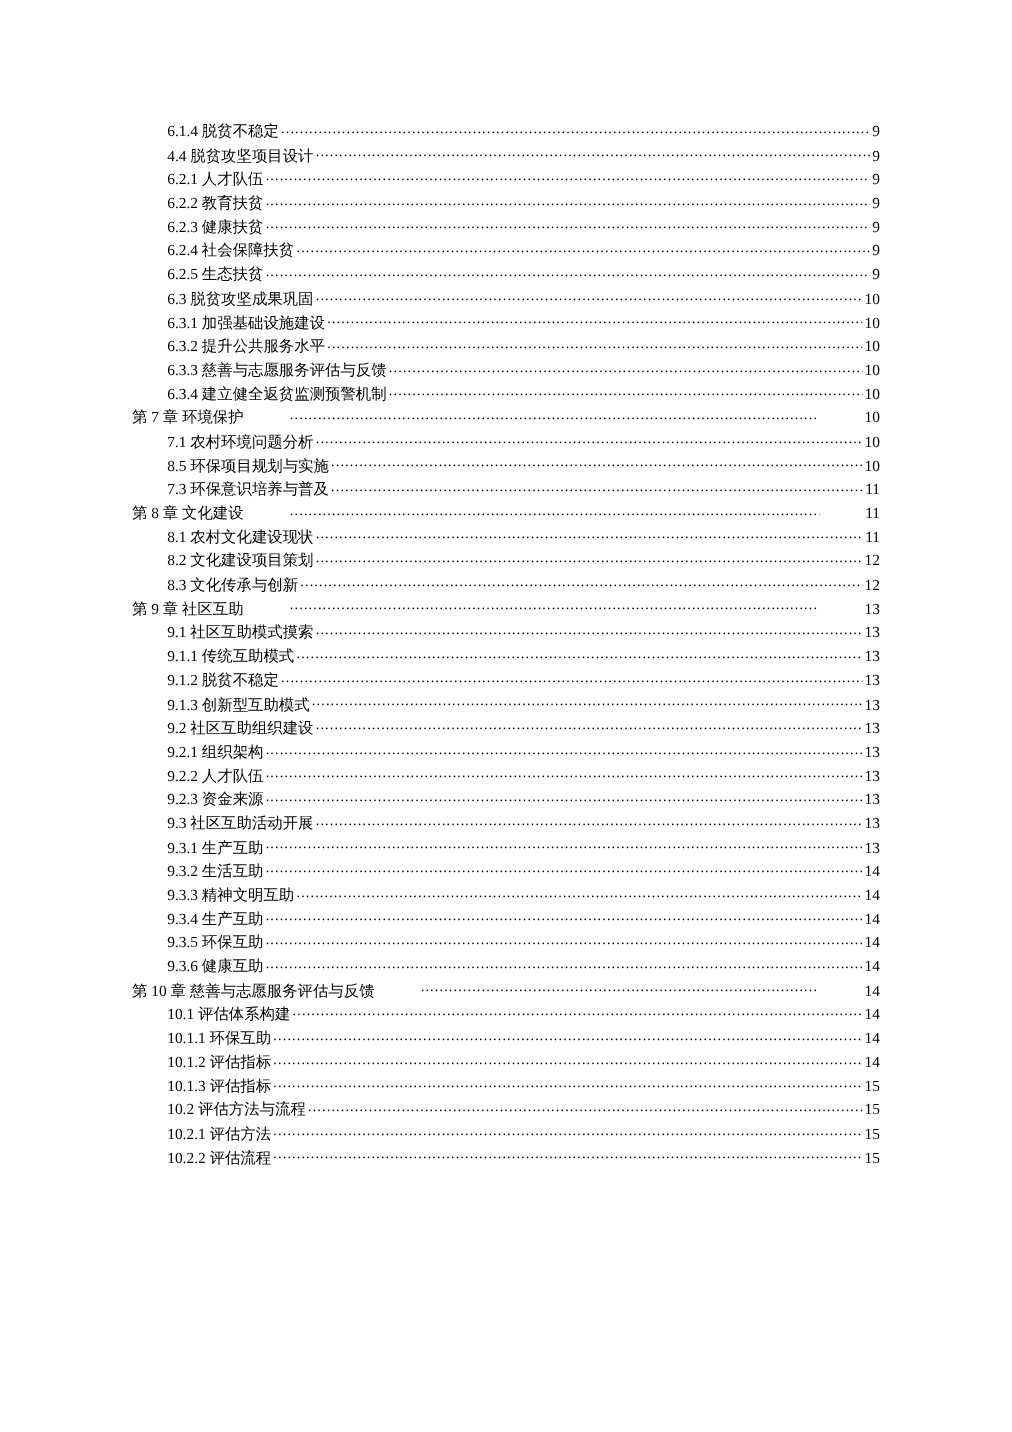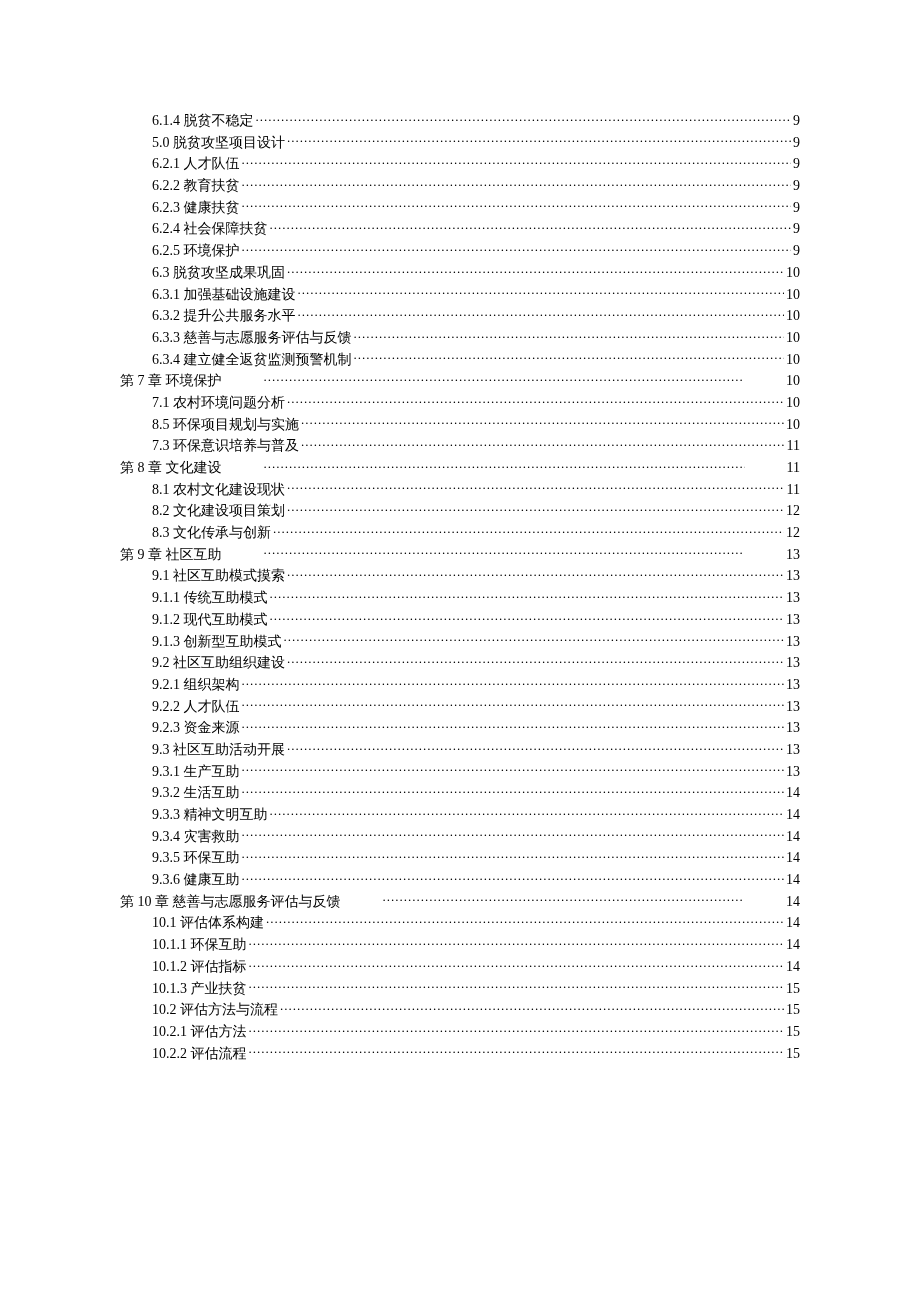--- a/index.html
+++ b/index.html
@@ -43,21 +43,21 @@
 </head>
 <body>
 
 <div class="toc" id="toc">
     <div class="toc-row indent-1">
       <span class="toc-title">6.1.4 脱贫不稳定</span>
       <span class="toc-dots"></span>
       <span class="toc-page">9</span>
     </div>
     <div class="toc-row indent-1">
-      <span class="toc-title">5.0 脱贫攻坚项目设计</span>
+      <span class="toc-title">4.4 脱贫攻坚项目设计</span>
       <span class="toc-dots"></span>
       <span class="toc-page">9</span>
     </div>
     <div class="toc-row indent-1">
       <span class="toc-title">6.2.1 人才队伍</span>
       <span class="toc-dots"></span>
       <span class="toc-page">9</span>
     </div>
     <div class="toc-row indent-1">
       <span class="toc-title">6.2.2 教育扶贫</span>
@@ -68,21 +68,21 @@
       <span class="toc-title">6.2.3 健康扶贫</span>
       <span class="toc-dots"></span>
       <span class="toc-page">9</span>
     </div>
     <div class="toc-row indent-1">
       <span class="toc-title">6.2.4 社会保障扶贫</span>
       <span class="toc-dots"></span>
       <span class="toc-page">9</span>
     </div>
     <div class="toc-row indent-1">
-      <span class="toc-title">6.2.5 环境保护</span>
+      <span class="toc-title">6.2.5 生态扶贫</span>
       <span class="toc-dots"></span>
       <span class="toc-page">9</span>
     </div>
     <div class="toc-row indent-1">
       <span class="toc-title">6.3 脱贫攻坚成果巩固</span>
       <span class="toc-dots"></span>
       <span class="toc-page">10</span>
     </div>
     <div class="toc-row indent-1">
       <span class="toc-title">6.3.1 加强基础设施建设</span>
@@ -153,21 +153,21 @@
       <span class="toc-title">9.1 社区互助模式摸索</span>
       <span class="toc-dots"></span>
       <span class="toc-page">13</span>
     </div>
     <div class="toc-row indent-1">
       <span class="toc-title">9.1.1 传统互助模式</span>
       <span class="toc-dots"></span>
       <span class="toc-page">13</span>
     </div>
     <div class="toc-row indent-1">
-      <span class="toc-title">9.1.2 现代互助模式</span>
+      <span class="toc-title">9.1.2 脱贫不稳定</span>
       <span class="toc-dots"></span>
       <span class="toc-page">13</span>
     </div>
     <div class="toc-row indent-1">
       <span class="toc-title">9.1.3 创新型互助模式</span>
       <span class="toc-dots"></span>
       <span class="toc-page">13</span>
     </div>
     <div class="toc-row indent-1">
       <span class="toc-title">9.2 社区互助组织建设</span>
@@ -203,21 +203,21 @@
       <span class="toc-title">9.3.2 生活互助 </span>
       <span class="toc-dots"></span>
       <span class="toc-page">14</span>
     </div>
     <div class="toc-row indent-1">
       <span class="toc-title">9.3.3 精神文明互助</span>
       <span class="toc-dots"></span>
       <span class="toc-page">14</span>
     </div>
     <div class="toc-row indent-1">
-      <span class="toc-title">9.3.4 灾害救助 </span>
+      <span class="toc-title">9.3.4 生产互助 </span>
       <span class="toc-dots"></span>
       <span class="toc-page">14</span>
     </div>
     <div class="toc-row indent-1">
       <span class="toc-title">9.3.5 环保互助 </span>
       <span class="toc-dots"></span>
       <span class="toc-page">14</span>
     </div>
     <div class="toc-row indent-1">
       <span class="toc-title">9.3.6 健康互助 </span>
@@ -238,21 +238,21 @@
       <span class="toc-title">10.1.1 环保互助</span>
       <span class="toc-dots"></span>
       <span class="toc-page">14</span>
     </div>
     <div class="toc-row indent-1">
       <span class="toc-title">10.1.2 评估指标</span>
       <span class="toc-dots"></span>
       <span class="toc-page">14</span>
     </div>
     <div class="toc-row indent-1">
-      <span class="toc-title">10.1.3 产业扶贫</span>
+      <span class="toc-title">10.1.3 评估指标</span>
       <span class="toc-dots"></span>
       <span class="toc-page">15</span>
     </div>
     <div class="toc-row indent-1">
       <span class="toc-title">10.2 评估方法与流程</span>
       <span class="toc-dots"></span>
       <span class="toc-page">15</span>
     </div>
     <div class="toc-row indent-1">
       <span class="toc-title">10.2.1 评估方法</span>

